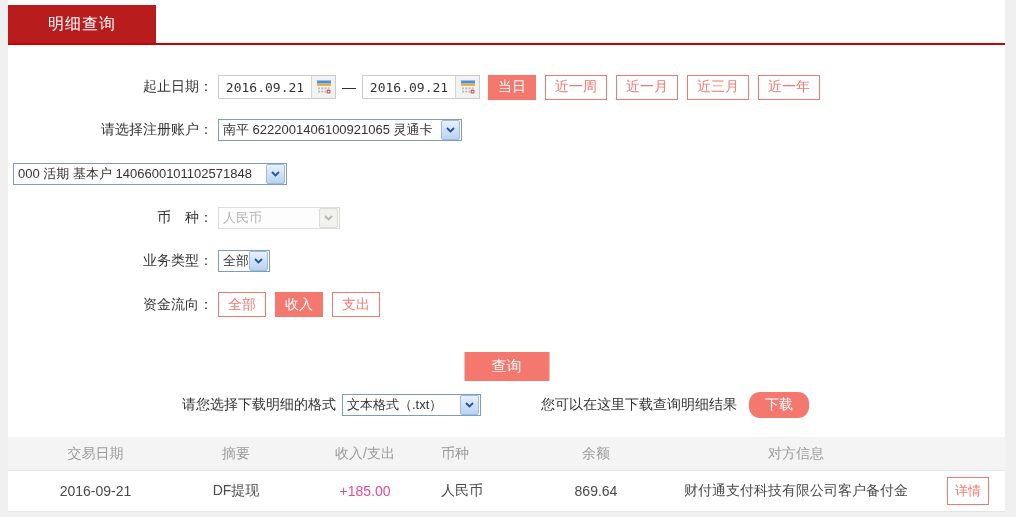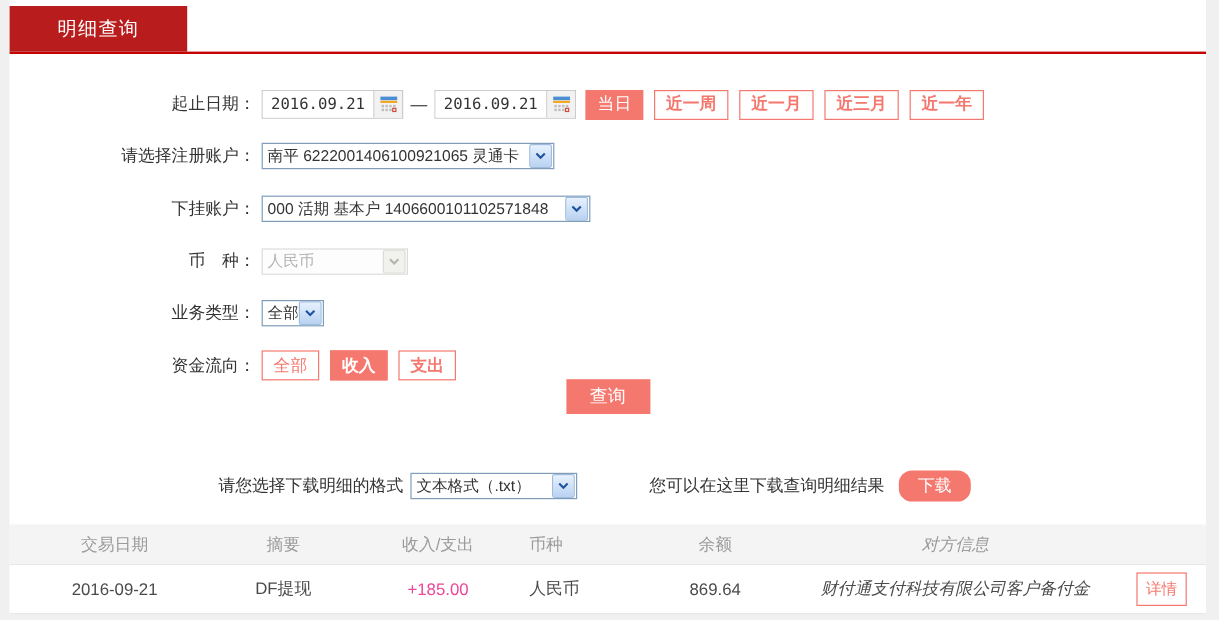--- a/index.html
+++ b/index.html
@@ -60,21 +60,21 @@
   .dash-sep{margin:0 6px;font-size:14px;color:#333;}
   
   .pill{
     height:25px;box-sizing:border-box;
     padding:0 9px;
     border:1px solid #f5786f;background:#fff;color:#f5786f;
     font-size:14px;display:flex;align-items:center;justify-content:center;
     cursor:pointer;
   }
   .pill.active{background:#f5786f;color:#fff;text-align:center;}
-  .pill+.pill{margin-left:9px;font-weight:bold;}
+  .pill+.pill{margin-left:9px;}
   .first-gap{margin-left:8px;}
   
   .xp-select{
     height:22px;box-sizing:border-box;
     border:1px solid #7f9db9;background:#fff;
     display:flex;align-items:center;
     margin-left:5px;cursor:pointer;
   }
   .xp-select .txt{
     flex:1;font-size:13px;color:#333;
@@ -91,22 +91,22 @@
   .xp-select.disabled .arrow{
     background:#f1f1ee;border-color:#ddddd7;
   }
   
   .btn-solid{
     background:#f5786f;color:#fff;border:0;
     font-size:15px;cursor:pointer;
     display:flex;align-items:center;justify-content:center;
   }
   .query-btn{
-    position:absolute;top:316px;left:50%;transform:translateX(-50%);
-    width:70px;height:29px;
+    position:absolute;top:352px;left:50%;transform:translateX(-50%);
+    width:85px;height:29px;
   }
   
   .dl-row{position:absolute;top:392px;left:0;right:0;height:26px;display:flex;align-items:center;}
   .dl-label{margin-left:174px;font-size:14px;color:#333;}
   .dl-hint{margin-left:60px;font-size:14px;color:#333;}
   .dl-btn{margin-left:12px;width:60px;height:26px;font-size:14px;border-radius:11px;}
   
   .tbl{position:absolute;left:0;right:0;top:437px;}
   .thead{
     height:33px;background:#f4f4f4;
@@ -118,21 +118,21 @@
     height:40px;background:#fff;
     display:flex;align-items:center;
     border-bottom:1px solid #e4e4e4;
     color:#4a4a4a;font-size:14px;
   }
   .c1{flex:0 0 175px;text-align:center;}
   .c2{flex:0 0 106px;text-align:center;}
   .c3{flex:0 0 152px;text-align:center;}
   .c4{flex:0 0 90px;text-align:left;}
   .c5{flex:0 0 130px;text-align:center;}
-  .c6{flex:0 0 270px;text-align:center;font-style:italic;}
+  .c6{flex:0 0 270px;text-align:center;}
   .c7{flex:0 0 74px;display:flex;justify-content:center;}
   .amount-pos{color:#ec4899;}
   .detail-btn{
     width:42px;height:28px;box-sizing:border-box;
     border:1px solid #f5786f;color:#f5786f;background:#fff;
     font-size:13px;cursor:pointer;
   }
   svg{display:block;}
 </style>
 </head>
@@ -207,21 +207,20 @@
       <span class="txt">南平 6222001406100921065 灵通卡</span>
       <span class="arrow">
         <svg width="9" height="6" viewBox="0 0 9 6">
             <path d="M1 1 L4.5 4.5 L8 1" stroke="#1f54a0" stroke-width="1.8" fill="none"></path>
           </svg>
       </span>
     </div>
   </div>
 
   <div class="frow" style="top:163px;height:22px;">
-    <span class="flabel">下挂账户：</span>
     <div class="xp-select" style="width:274px;">
       <span class="txt">000 活期 基本户 1406600101102571848</span>
       <span class="arrow">
         <svg width="9" height="6" viewBox="0 0 9 6">
             <path d="M1 1 L4.5 4.5 L8 1" stroke="#1f54a0" stroke-width="1.8" fill="none"></path>
           </svg>
       </span>
     </div>
   </div>
 

